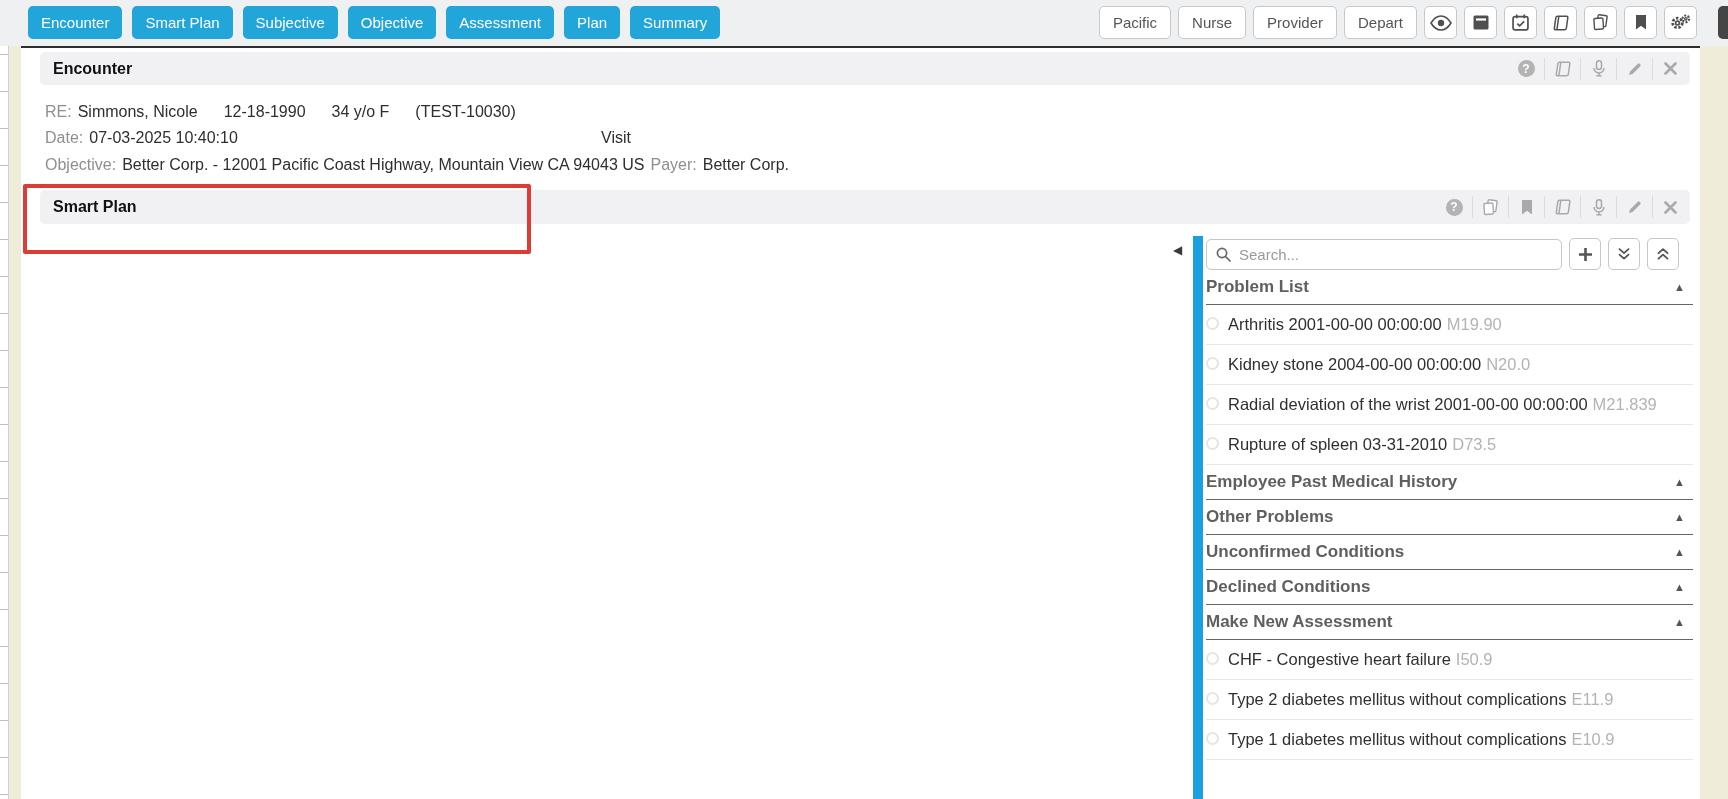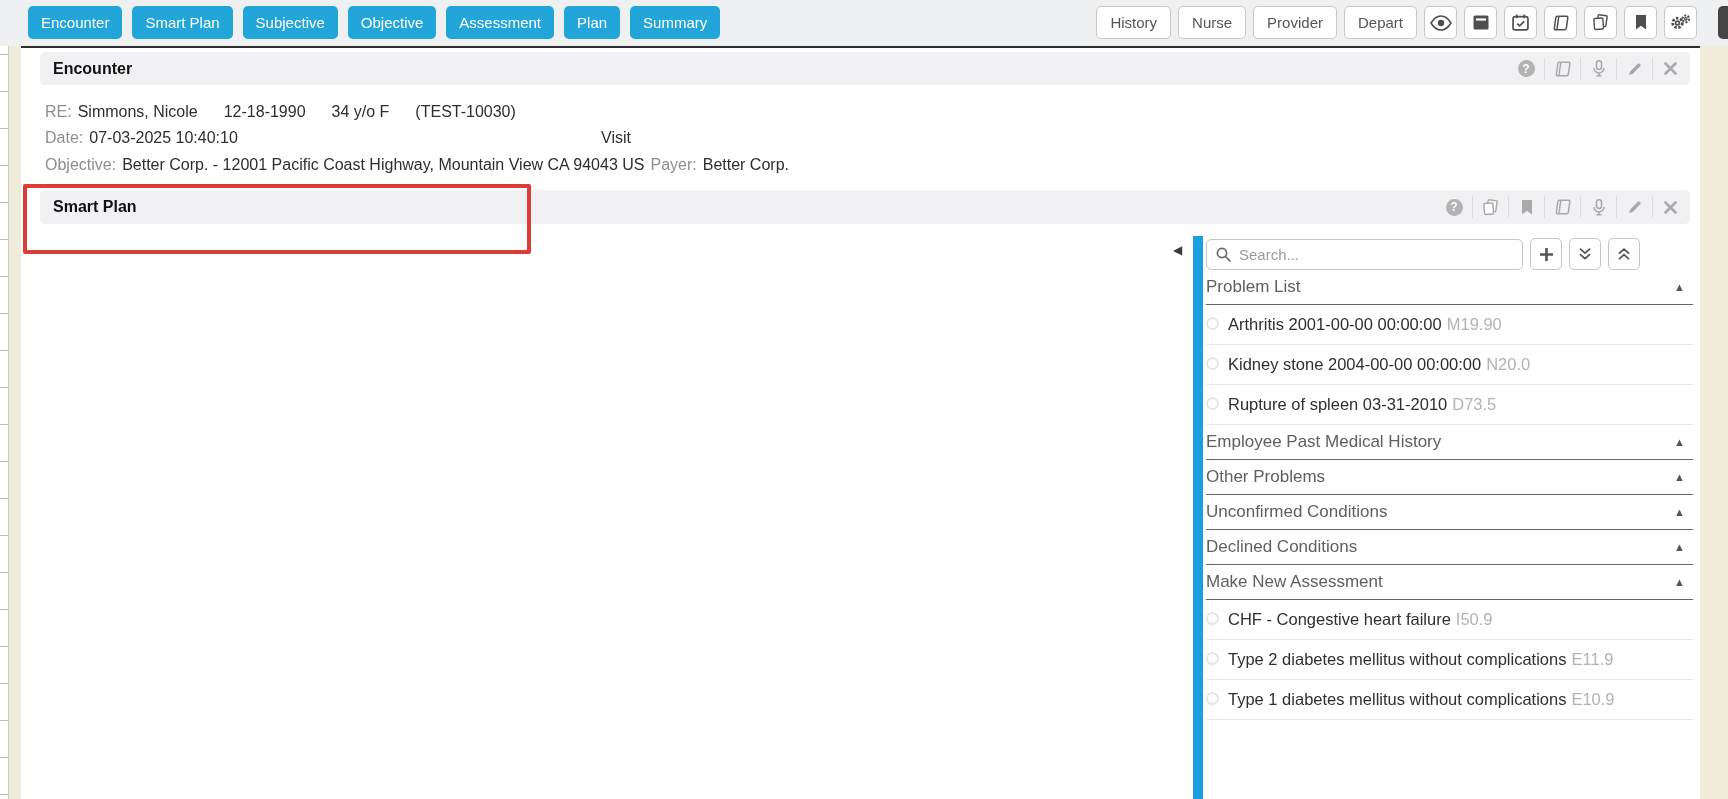--- a/index.html
+++ b/index.html
@@ -40,30 +40,30 @@
   .m6{margin-left:6px;text-align:center;} .m26{margin-left:26px;}
   .visit{position:absolute;left:580px;top:81px;font-size:16px;color:#2e2e2e;}
   
   .red-box{position:absolute;left:2px;top:136px;width:500px;height:62px;border:4px solid #dd3b35;
            border-radius:2px;pointer-events:none;z-index:6;}
   
   .collapse-arrow{position:absolute;left:1152px;top:196px;font-size:12px;color:#3a3a3a;cursor:pointer;line-height:1;}
   .blue-bar{position:absolute;left:1172px;top:188px;width:10px;bottom:0;background:#1b9fe0;}
   .sidebar{position:absolute;left:1182px;top:188px;width:492px;bottom:0;overflow:hidden;}
   .sb-toolbar{display:flex;align-items:center;margin:2px 0 0 3px;}
-  .search-wrap{position:relative;width:317px;height:31px;}
+  .search-wrap{position:relative;width:356px;height:31px;}
   .search-wrap input{width:100%;height:100%;box-sizing:border-box;border:1px solid #c6c6c6;border-radius:5px;
       padding:0 10px 0 32px;font-size:15px;font-family:inherit;color:#333;outline:none;}
   .search-wrap input::placeholder{color:#9a9a9a;}
   .search-glyph{position:absolute;left:10px;top:8px;color:#666;pointer-events:none;}
   .sb-btn{width:32px;height:32px;margin-left:7px;background:#fff;border:1px solid #c6c6c6;border-radius:5px;
           color:#555;display:flex;align-items:center;justify-content:center;padding:0;cursor:pointer;}
   .sb-sections{margin:0 0 0 3px;width:487px;}
   .sb-sec-header{height:34px;border-bottom:1px solid #666;display:flex;align-items:center;cursor:pointer;}
-  .sb-sec-title{font-size:17px;font-weight:normal;color:#5f5f5f;}
+  .sb-sec-title{font-size:17px;font-weight:bold;color:#5f5f5f;}
   .sb-sec-arrow{margin-left:auto;margin-right:8px;font-size:11px;color:#555;line-height:1;}
   .sb-item{position:relative;padding:10px 20px 10px 22px;font-size:16.5px;line-height:19px;color:#2f2f2f;
            border-bottom:1px solid #e8e8e8;cursor:pointer;}
   .bullet{position:absolute;left:0;top:12px;width:13px;height:13px;border-radius:50%;
           border:2px solid #e4e4ea;box-sizing:border-box;background:#fff;}
   .sb-code{color:#b3b3b3;margin-left:5px;}
   .icon{display:inline-flex;align-items:center;justify-content:center;}
 </style>
 </head>
 <body>
@@ -74,21 +74,21 @@
     <div class="nav-left" id="nav-tabs">
         <button class="nav-tab">Encounter</button>
         <button class="nav-tab">Smart Plan</button>
         <button class="nav-tab">Subjective</button>
         <button class="nav-tab">Objective</button>
         <button class="nav-tab">Assessment</button>
         <button class="nav-tab">Plan</button>
         <button class="nav-tab">Summary</button>
       </div>
     <div class="nav-right" id="nav-right">
-        <button class="stage-btn">History</button>
+        <button class="stage-btn">Pacific</button>
         <button class="stage-btn">Nurse</button>
         <button class="stage-btn">Provider</button>
         <button class="stage-btn">Depart</button>
         <button class="icon-btn">
           <span class="icon">
             <svg width="22" height="16" viewBox="0 0 22 16">
               <path d="M1 8C4 3 7.5 1 11 1s7 2 10 7c-3 5-6.5 7-10 7S4 13 1 8z" fill="none" stroke="currentColor" stroke-width="1.6"></path>
               <circle cx="11" cy="8" r="3.2" fill="currentColor"></circle>
             </svg>
           </span>
@@ -317,20 +317,21 @@
           </span>
       </div>
       <div class="sb-sections" id="sb-sections">
           <div class="sb-section">
             <div class="sb-sec-header">
               <span class="sb-sec-title">Problem List</span>
               <span class="sb-sec-arrow">▲</span>
             </div>
             <div class="sb-item"><span class="bullet"></span><span class="sb-text">Arthritis 2001-00-00 00:00:00</span><span class="sb-code">M19.90</span></div>
             <div class="sb-item"><span class="bullet"></span><span class="sb-text">Kidney stone 2004-00-00 00:00:00</span><span class="sb-code">N20.0</span></div>
+            <div class="sb-item"><span class="bullet"></span><span class="sb-text">Radial deviation of the wrist 2001-00-00 00:00:00</span><span class="sb-code">M21.839</span></div>
             <div class="sb-item"><span class="bullet"></span><span class="sb-text">Rupture of spleen 03-31-2010</span><span class="sb-code">D73.5</span></div>
           </div>
           <div class="sb-section">
             <div class="sb-sec-header">
               <span class="sb-sec-title">Employee Past Medical History</span>
               <span class="sb-sec-arrow">▲</span>
             </div>
           </div>
           <div class="sb-section">
             <div class="sb-sec-header">

